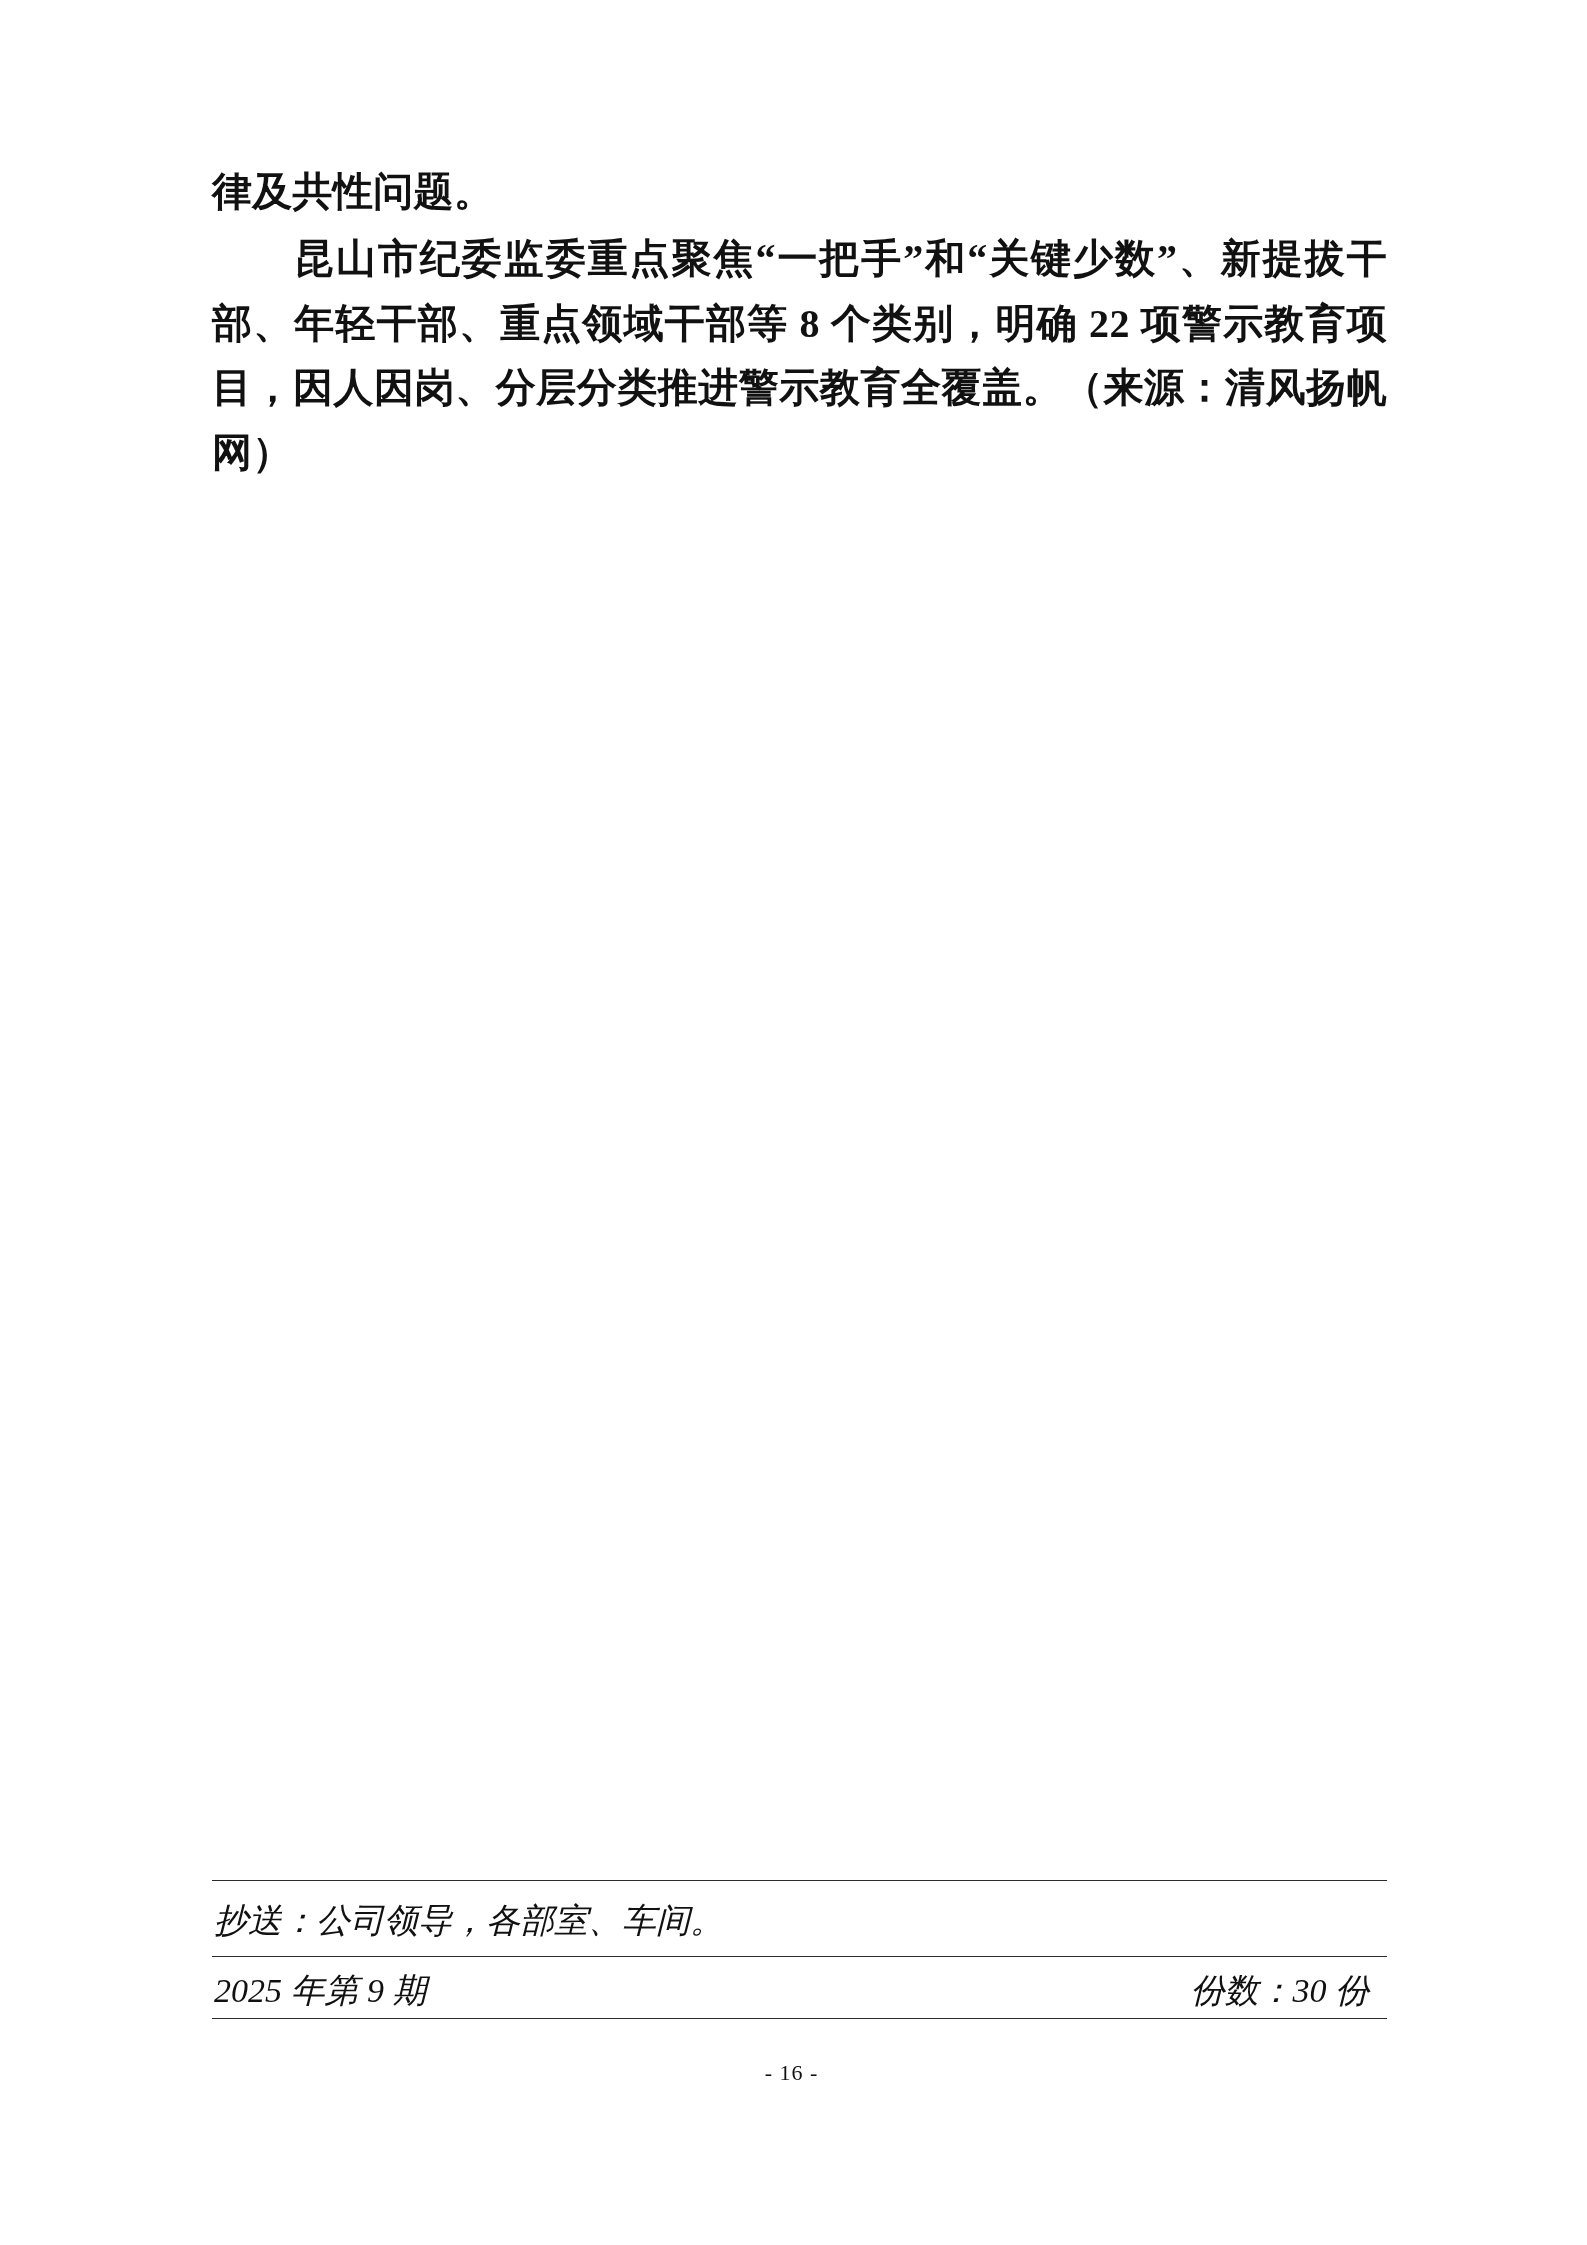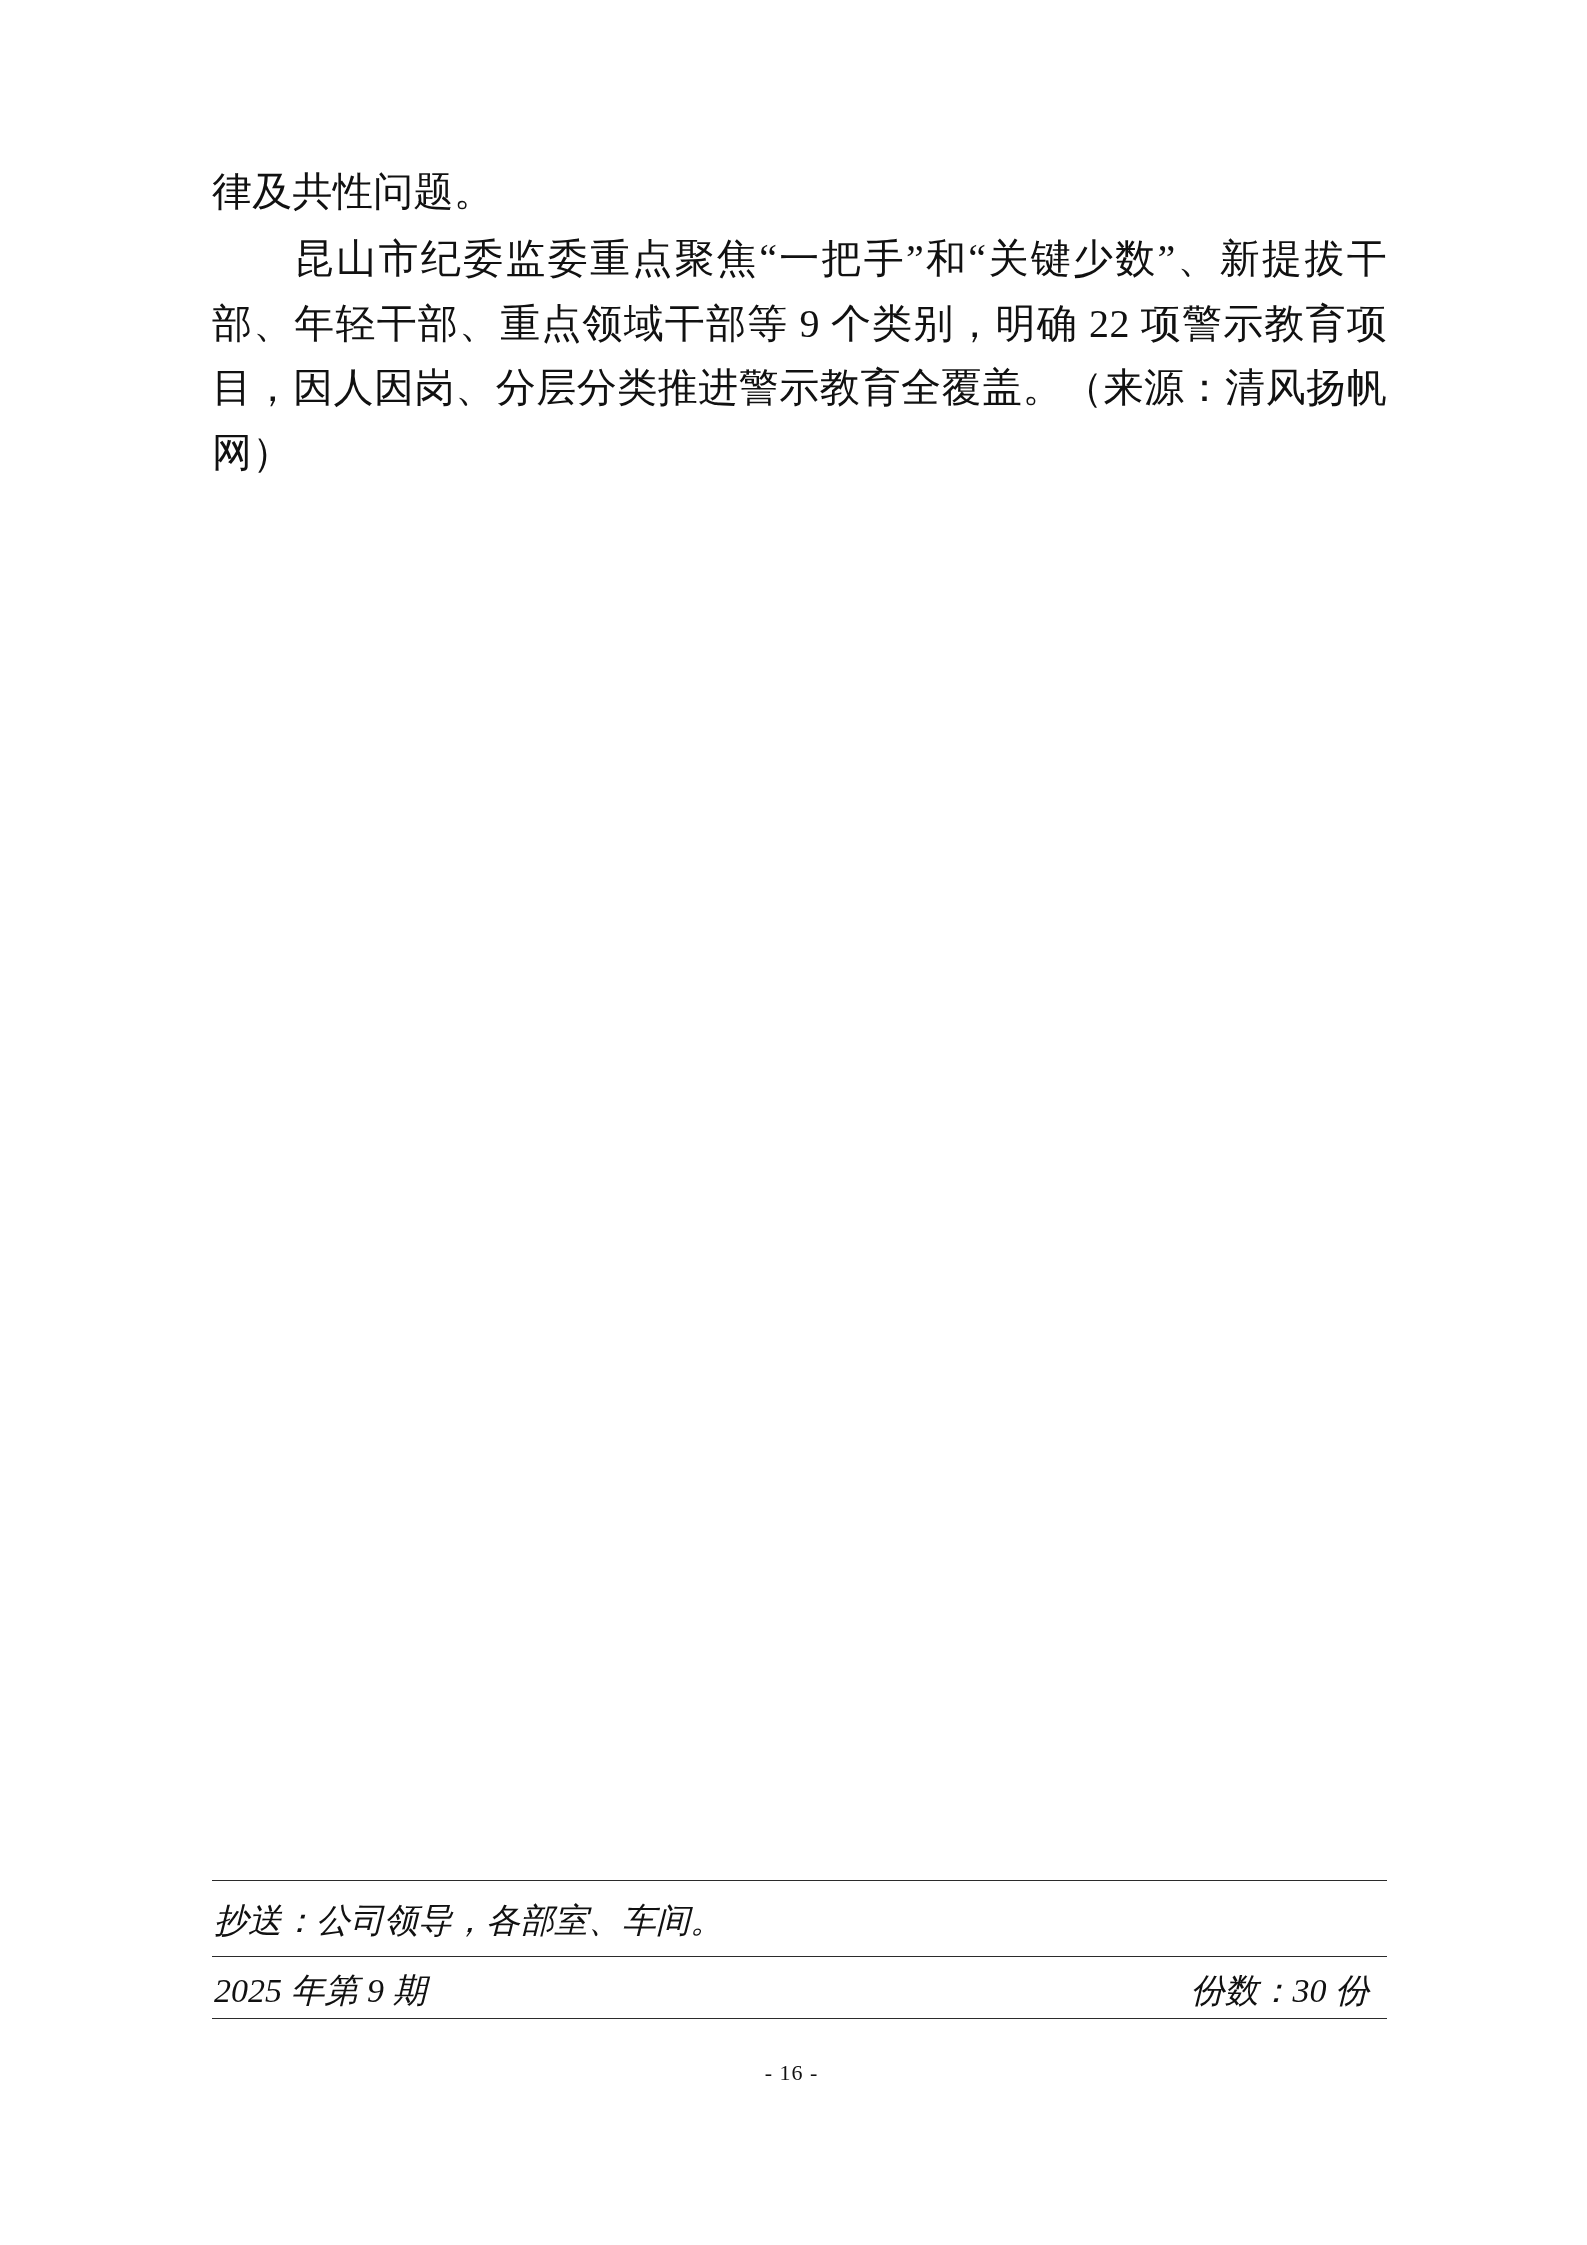--- a/index.html
+++ b/index.html
@@ -18,20 +18,21 @@
     margin: 0 auto;
     background: #ffffff;
     box-sizing: border-box;
     overflow: hidden;
   }
   .content {
     position: absolute;
     left: 212px;
     top: 160px;
     width: 1175px;
+    font-weight: bold;
   }
   .para {
     font-size: 40px;
     line-height: 1.62;
     text-align: justify;
     text-justify: inter-ideograph;
     letter-spacing: 0.3px;
     margin: 0 0 2px 0;
     color: #111111;
   }
@@ -81,21 +82,21 @@
     letter-spacing: 1px;
   }
 </style>
 </head>
 <body>
 
 <div class="page">
 
   <div class="content">
     <p class="para">律及共性问题。</p>
-    <p class="para indent">昆山市纪委监委重点聚焦“一把手”和“关键少数”、新提拔干部、年轻干部、重点领域干部等 9 个类别，明确 22 项警示教育项目，因人因岗、分层分类推进警示教育全覆盖。（来源：清风扬帆网）</p>
+    <p class="para indent">昆山市纪委监委重点聚焦“一把手”和“关键少数”、新提拔干部、年轻干部、重点领域干部等 8 个类别，明确 22 项警示教育项目，因人因岗、分层分类推进警示教育全覆盖。（来源：清风扬帆网）</p>
   </div>
 
   <div class="footer">
     <hr class="rule">
     <div class="footer-row footer-line-1">
       <span class="footer-left">抄送：公司领导，各部室、车间。</span>
     </div>
     <hr class="rule">
     <div class="footer-row footer-line-2">
       <span class="footer-left">2025 年第 9 期</span>

